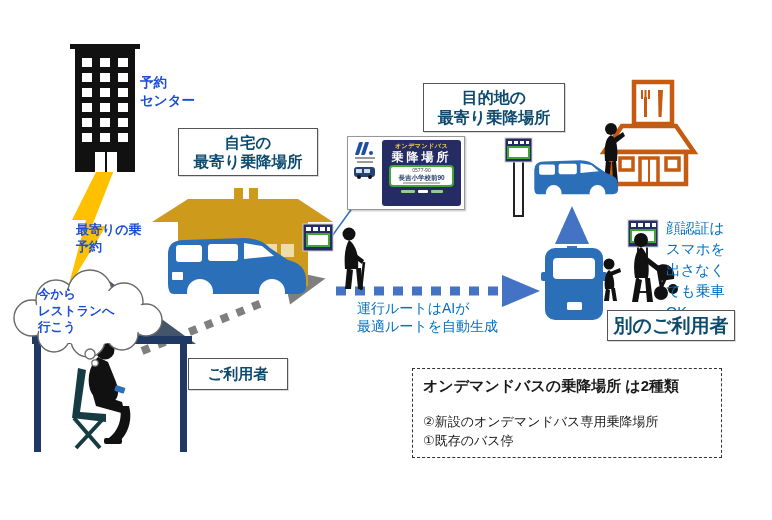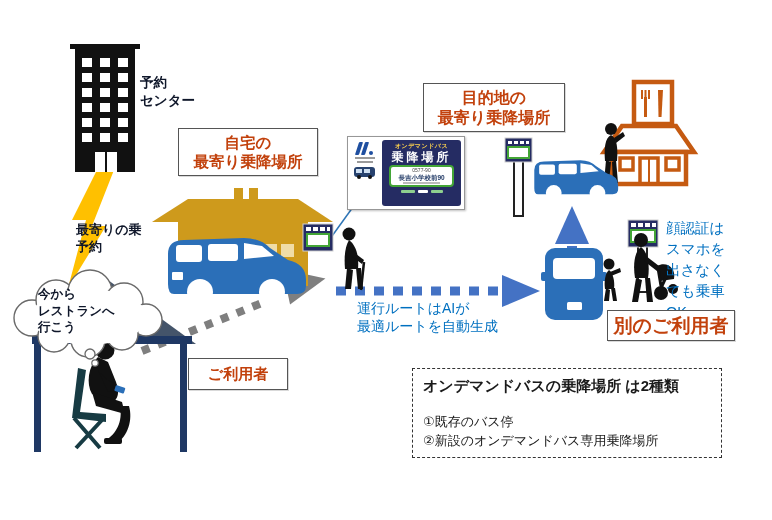--- a/index.html
+++ b/index.html
@@ -1,23 +1,23 @@
 <!DOCTYPE html>
 <html><head>
 <meta charset="utf-8">
 <style>
   html,body{margin:0;padding:0;background:#fff;}
   .canvas{position:relative;width:772px;height:520px;background:#fff;overflow:hidden;
           font-family:"Liberation Sans","DejaVu Sans",sans-serif;}
   .abs{position:absolute;}
   .ml{white-space:pre-line;}
   .txt{position:absolute;line-height:1.32;}
-  .black{color:#0f172a;font-weight:600;}
+  .black{color:#1d4ed8;font-weight:600;}
   .blue-info{color:#0070C0;font-weight:400;}
-  .label-box{position:absolute;background:#fff;border:1.6px solid #555;color:#c2410c;
+  .label-box{position:absolute;background:#fff;border:1.6px solid #555;color:#0c4a6e;
              font-weight:700;text-align:center;display:flex;align-items:center;justify-content:center;
              z-index:8;box-shadow:1px 1px 0 rgba(0,0,0,.15);}
   .notes-box{position:absolute;border:1.6px dashed #333;background:#fff;color:#1a1a1a;
              padding:8px 10px 6px 10px;z-index:8;}
   .notes-title{font-size:15px;font-weight:700;margin-bottom:17px;}
   .notes-item{font-size:13px;line-height:1.45;}
   svg{position:absolute;overflow:visible;}
   .sign-img{position:absolute;left:347px;top:136px;width:118px;height:74px;background:#fff;
             border:1px solid #979797;box-shadow:1px 1px 2px rgba(0,0,0,.25);display:flex;
             padding:3px;box-sizing:border-box;gap:3px;z-index:9;}
@@ -309,17 +309,17 @@
       <path d="M13,42 L23,38 L24,42 L14,46 Z"></path>
     </g>
     <path d="M61,38 L64,56 M70,45 L64,58" stroke="#111" stroke-width="3" fill="none"></path>
   </svg>
   <div class="label-box" style="left:607px;top:310px;width:126px;height:29px;font-size:19px">
     <span>別のご利用者</span>
   </div>
 
   <div class="notes-box" style="left:412px;top:368px;width:288px">
     <div class="notes-title">オンデマンドバスの乗降場所 は2種類</div>
+    <div class="notes-item">②新設のオンデマンドバス専用乗降場所</div>
     <div class="notes-item">①既存のバス停</div>
-    <div class="notes-item">②新設のオンデマンドバス専用乗降場所</div>
   </div>
 
 </div>
 
 </body></html>

